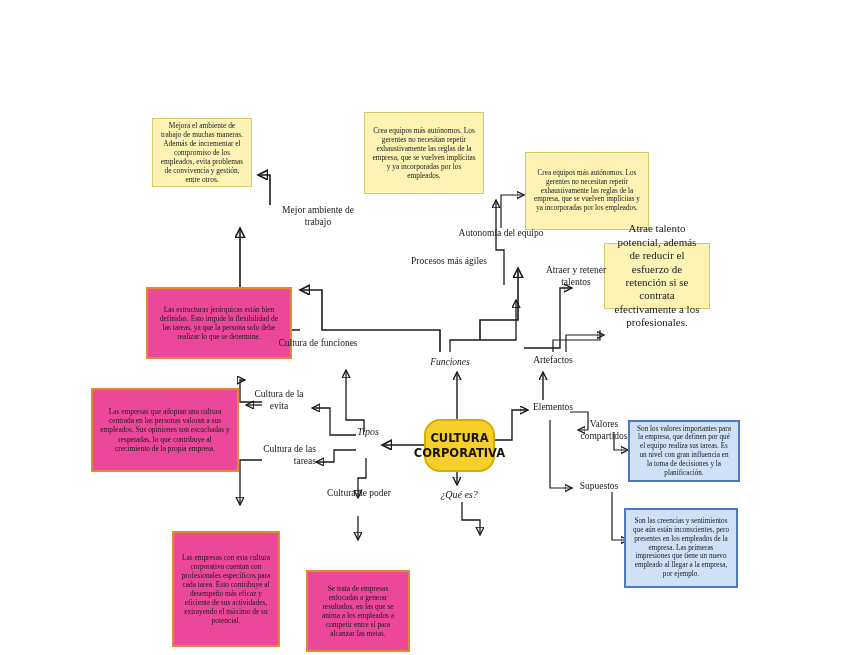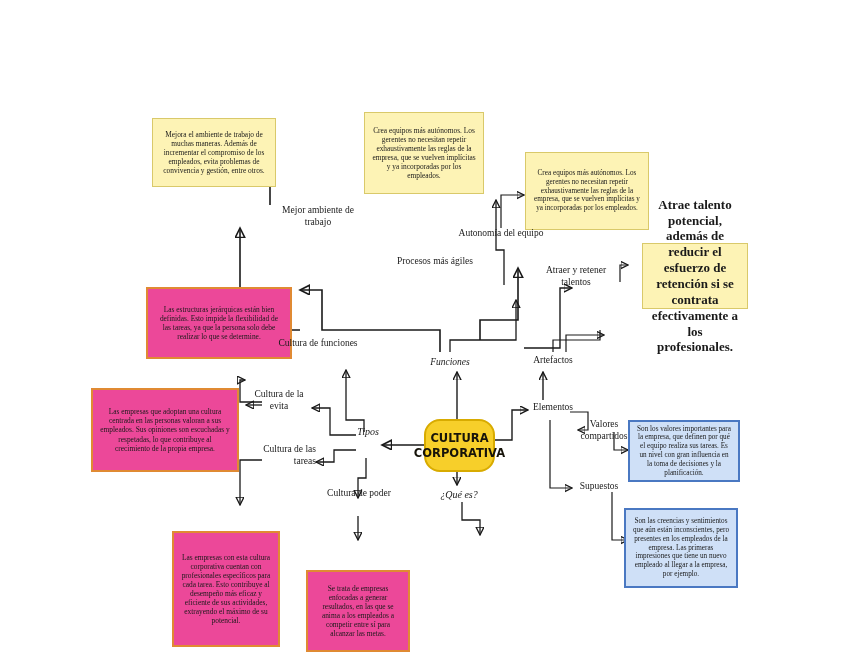--- a/index.html
+++ b/index.html
@@ -83,33 +83,33 @@
     <path d="M462,502 L462,520 L480,520 L480,535" stroke-width="1.3" marker-end="url(#ah)"></path>
   </svg>
 
   <div class="central" style="left:424px;top:419px;width:67px;height:49px;">
     <span>
       <span>CULTURA</span><br>
       <span>CORPORATIVA</span>
     </span>
   </div>
 
-  <div class="box yellow" style="left:152px;top:118px;width:124px;height:69px;font-size:7.4px;">
+  <div class="box yellow" style="left:152px;top:118px;width:100px;height:69px;font-size:7.4px;">
     <span class="txt">Mejora el ambiente de trabajo de muchas maneras. Además de incrementar el compromiso de los empleados, evita problemas de convivencia y gestión, entre otros.</span>
   </div>
 
   <div class="box yellow" style="left:364px;top:112px;width:120px;height:82px;font-size:7.4px;">
     <span class="txt">Crea equipos más autónomos. Los gerentes no necesitan repetir exhaustivamente las reglas de la empresa, que se vuelven implícitas y ya incorporadas por los empleados.</span>
   </div>
 
   <div class="box yellow" style="left:525px;top:152px;width:124px;height:78px;font-size:7.2px;">
     <span class="txt">Crea equipos más autónomos. Los gerentes no necesitan repetir exhaustivamente las reglas de la empresa, que se vuelven implícitas y ya incorporadas por los empleados.</span>
   </div>
 
-  <div class="box yellow" style="left:642px;top:243px;width:106px;height:66px;font-size:13px;font-weight:bold;">
+  <div class="box yellow" style="left:604px;top:243px;width:106px;height:66px;font-size:11px;">
     <span class="txt">Atrae talento potencial, además de reducir el esfuerzo de retención si se contrata efectivamente a los profesionales.</span>
   </div>
 
   <div class="box orange" style="left:146px;top:259px;width:146px;height:72px;font-size:7.4px;">
     <span class="txt">Las estructuras jerárquicas están bien definidas. Esto impide la flexibilidad de las tareas, ya que la persona solo debe realizar lo que se determine.</span>
   </div>
 
   <div class="box orange" style="left:91px;top:360px;width:148px;height:84px;font-size:7.4px;">
     <span class="txt">Las empresas que adoptan una cultura centrada en las personas valoran a sus empleados. Sus opiniones son escuchadas y respetadas, lo que contribuye al crecimiento de la propia empresa.</span>
   </div>
@@ -129,21 +129,21 @@
   </div>
 
   <div class="box blue" style="left:624px;top:508px;width:114px;height:80px;font-size:7.2px;">
     <span class="txt">Son las creencias y sentimientos que aún están inconscientes, pero presentes en los empleados de la empresa. Las primeras impresiones que tiene un nuevo empleado al llegar a la empresa, por ejemplo.</span>
   </div>
 
   <div class="lbl" style="left:272px;top:205px;width:92px;">
     <span>Mejor ambiente de trabajo</span>
   </div>
 
-  <div class="lbl" style="left:383px;top:256px;width:104px;">
+  <div class="lbl" style="left:383px;top:256px;width:104px;text-align:right;">
     <span>Procesos más ágiles</span>
   </div>
 
   <div class="lbl u" style="left:455px;top:228px;width:92px;">
     <span>Autonomía del equipo</span>
   </div>
 
   <div class="lbl" style="left:530px;top:265px;width:92px;">
     <span>Atraer y retener talentos</span>
   </div>

